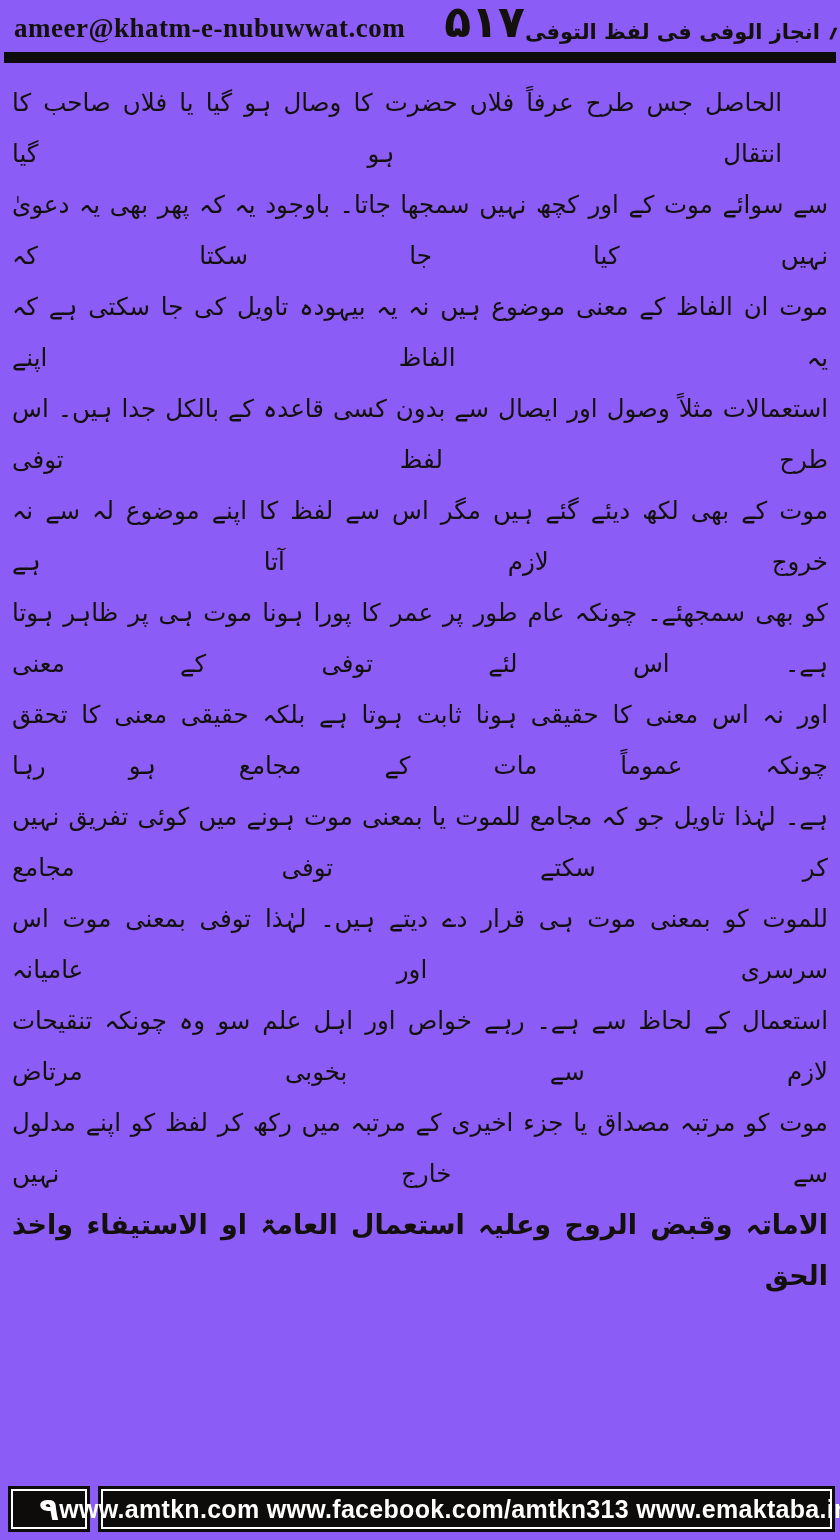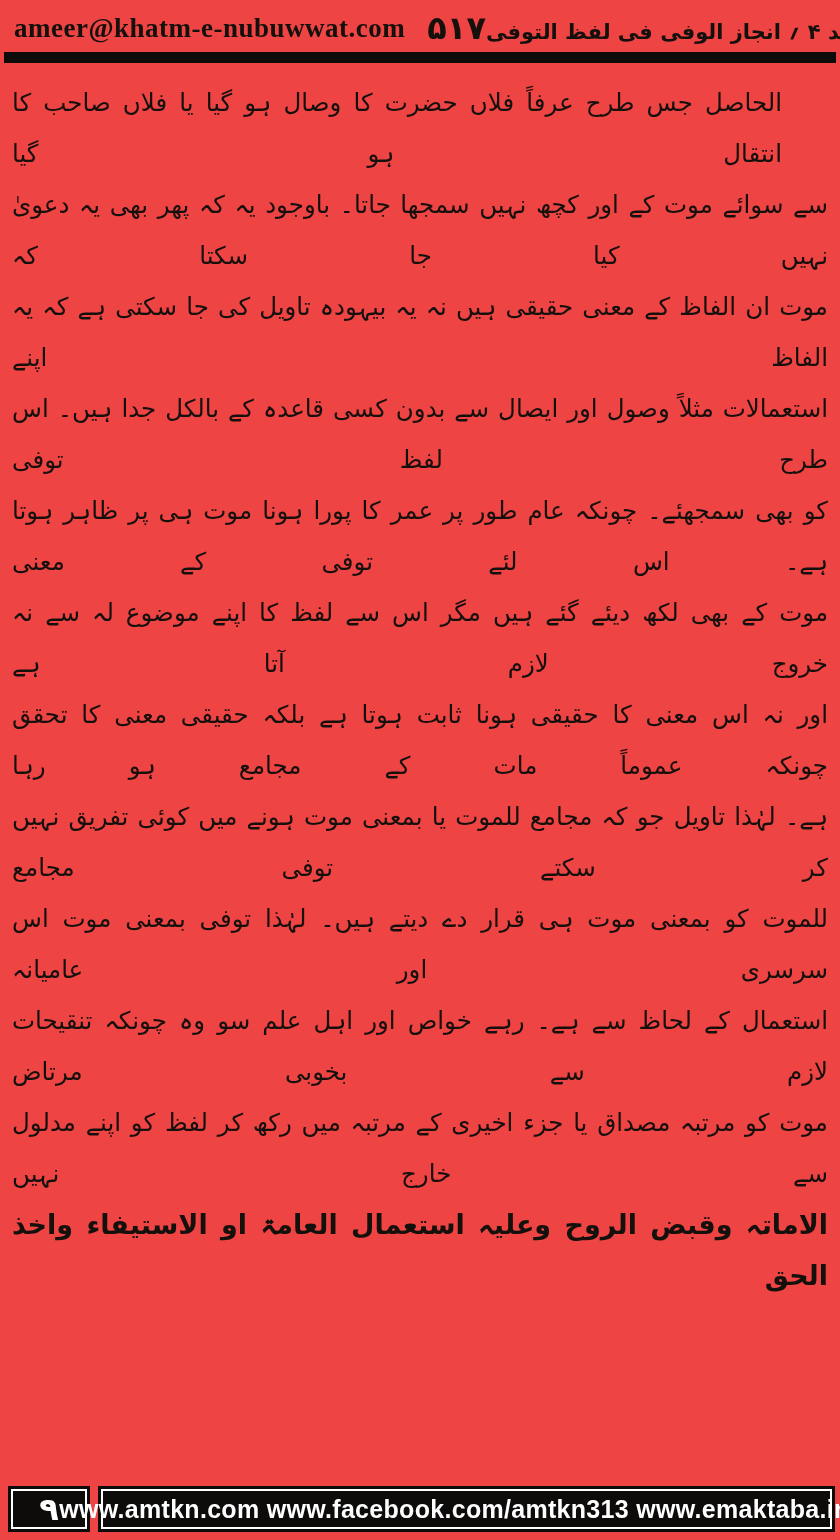--- a/index.html
+++ b/index.html
@@ -1,43 +1,43 @@
 <!DOCTYPE html>
 <html lang="ur"><head>
 <meta charset="utf-8">
 <style>
   html,body{margin:0;padding:0;background:#d8d8d8;}
   .page{
     position:relative;
     width:840px;height:1540px;
     margin:0 auto;
-    background:#ef4444;
+    background:#8b5cf6;
     color:#14100c;
     overflow:hidden;
     font-family:"DejaVu Sans", sans-serif;
   }
   
   .header{
     display:flex;
     align-items:flex-end;
     padding:12px 14px 4px 14px;
     height:48px;
     box-sizing:border-box;
   }
   .header .email{
     font-family:"Liberation Serif", serif;
     font-weight:bold;
     font-size:27px;
     letter-spacing:.5px;
     white-space:nowrap;
   }
   .header .pageno{
-    font-size:32px;
+    font-size:44px;
     font-weight:bold;
-    margin-left:22px;
+    margin-left:39px;
     line-height:1;
     text-align:right;
   }
   .header .title{
     margin-left:auto;
     direction:rtl;
     font-weight:bold;
     font-size:21px;
     white-space:nowrap;
   }
@@ -105,24 +105,24 @@
     <span class="email">ameer@khatm-e-nubuwwat.com</span>
     <span class="pageno">۵۱۷</span>
     <span class="title">احتساب جلد ۴ ؍ انجاز الوفی فی لفظ التوفی</span>
   </div>
 
   <div class="rule"></div>
 
   <div class="content">
     <div class="line indent">الحاصل جس طرح عرفاً فلاں حضرت کا وصال ہو گیا یا فلاں صاحب کا انتقال ہو گیا</div>
     <div class="line">سے سوائے موت کے اور کچھ نہیں سمجھا جاتا۔ باوجود یہ کہ پھر بھی یہ دعویٰ نہیں کیا جا سکتا کہ</div>
-    <div class="line">موت ان الفاظ کے معنی حقیقی ہیں نہ یہ بیہودہ تاویل کی جا سکتی ہے کہ یہ الفاظ اپنے</div>
+    <div class="line">موت ان الفاظ کے معنی موضوع ہیں نہ یہ بیہودہ تاویل کی جا سکتی ہے کہ یہ الفاظ اپنے</div>
     <div class="line">استعمالات مثلاً وصول اور ایصال سے بدون کسی قاعدہ کے بالکل جدا ہیں۔ اس طرح لفظ توفی</div>
+    <div class="line">موت کے بھی لکھ دیئے گئے ہیں مگر اس سے لفظ کا اپنے موضوع لہ سے نہ خروج لازم آتا ہے</div>
     <div class="line">کو بھی سمجھئے۔ چونکہ عام طور پر عمر کا پورا ہونا موت ہی پر ظاہر ہوتا ہے۔ اس لئے توفی کے معنی</div>
-    <div class="line">موت کے بھی لکھ دیئے گئے ہیں مگر اس سے لفظ کا اپنے موضوع لہ سے نہ خروج لازم آتا ہے</div>
     <div class="line">اور نہ اس معنی کا حقیقی ہونا ثابت ہوتا ہے بلکہ حقیقی معنی کا تحقق چونکہ عموماً مات کے مجامع ہو رہا</div>
     <div class="line">ہے۔ لہٰذا تاویل جو کہ مجامع للموت یا بمعنی موت ہونے میں کوئی تفریق نہیں کر سکتے توفی مجامع</div>
     <div class="line">للموت کو بمعنی موت ہی قرار دے دیتے ہیں۔ لہٰذا توفی بمعنی موت اس سرسری اور عامیانہ</div>
     <div class="line">استعمال کے لحاظ سے ہے۔ رہے خواص اور اہل علم سو وہ چونکہ تنقیحات لازم سے بخوبی مرتاض</div>
     <div class="line">موت کو مرتبہ مصداق یا جزء اخیری کے مرتبہ میں رکھ کر لفظ کو اپنے مدلول سے خارج نہیں</div>
     <div class="line arabic">الاماتہ وقبض الروح وعلیہ استعمال العامۃ او الاستیفاء واخذ الحق</div>
 
   </div>
 
   <div class="footer">

